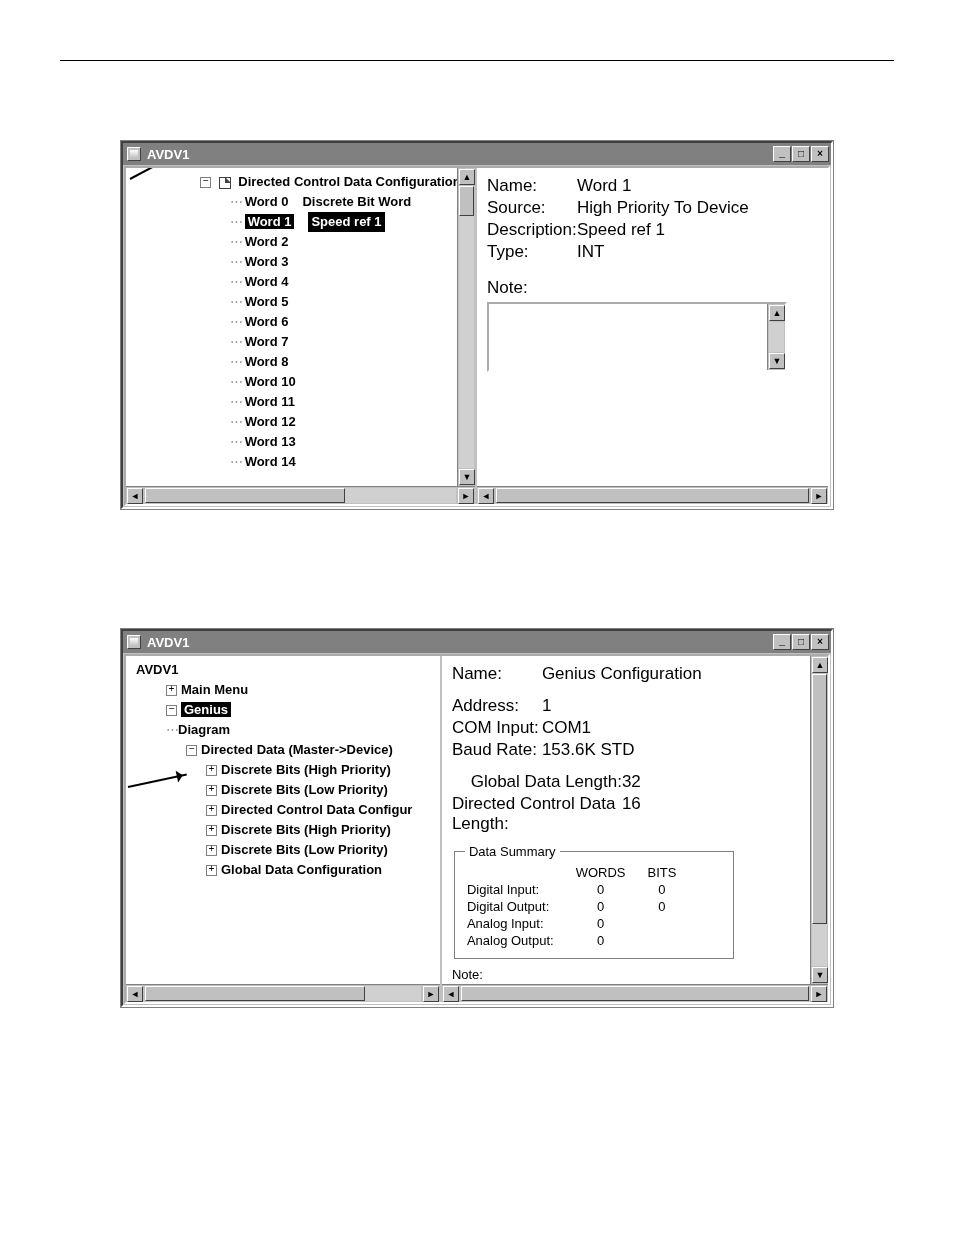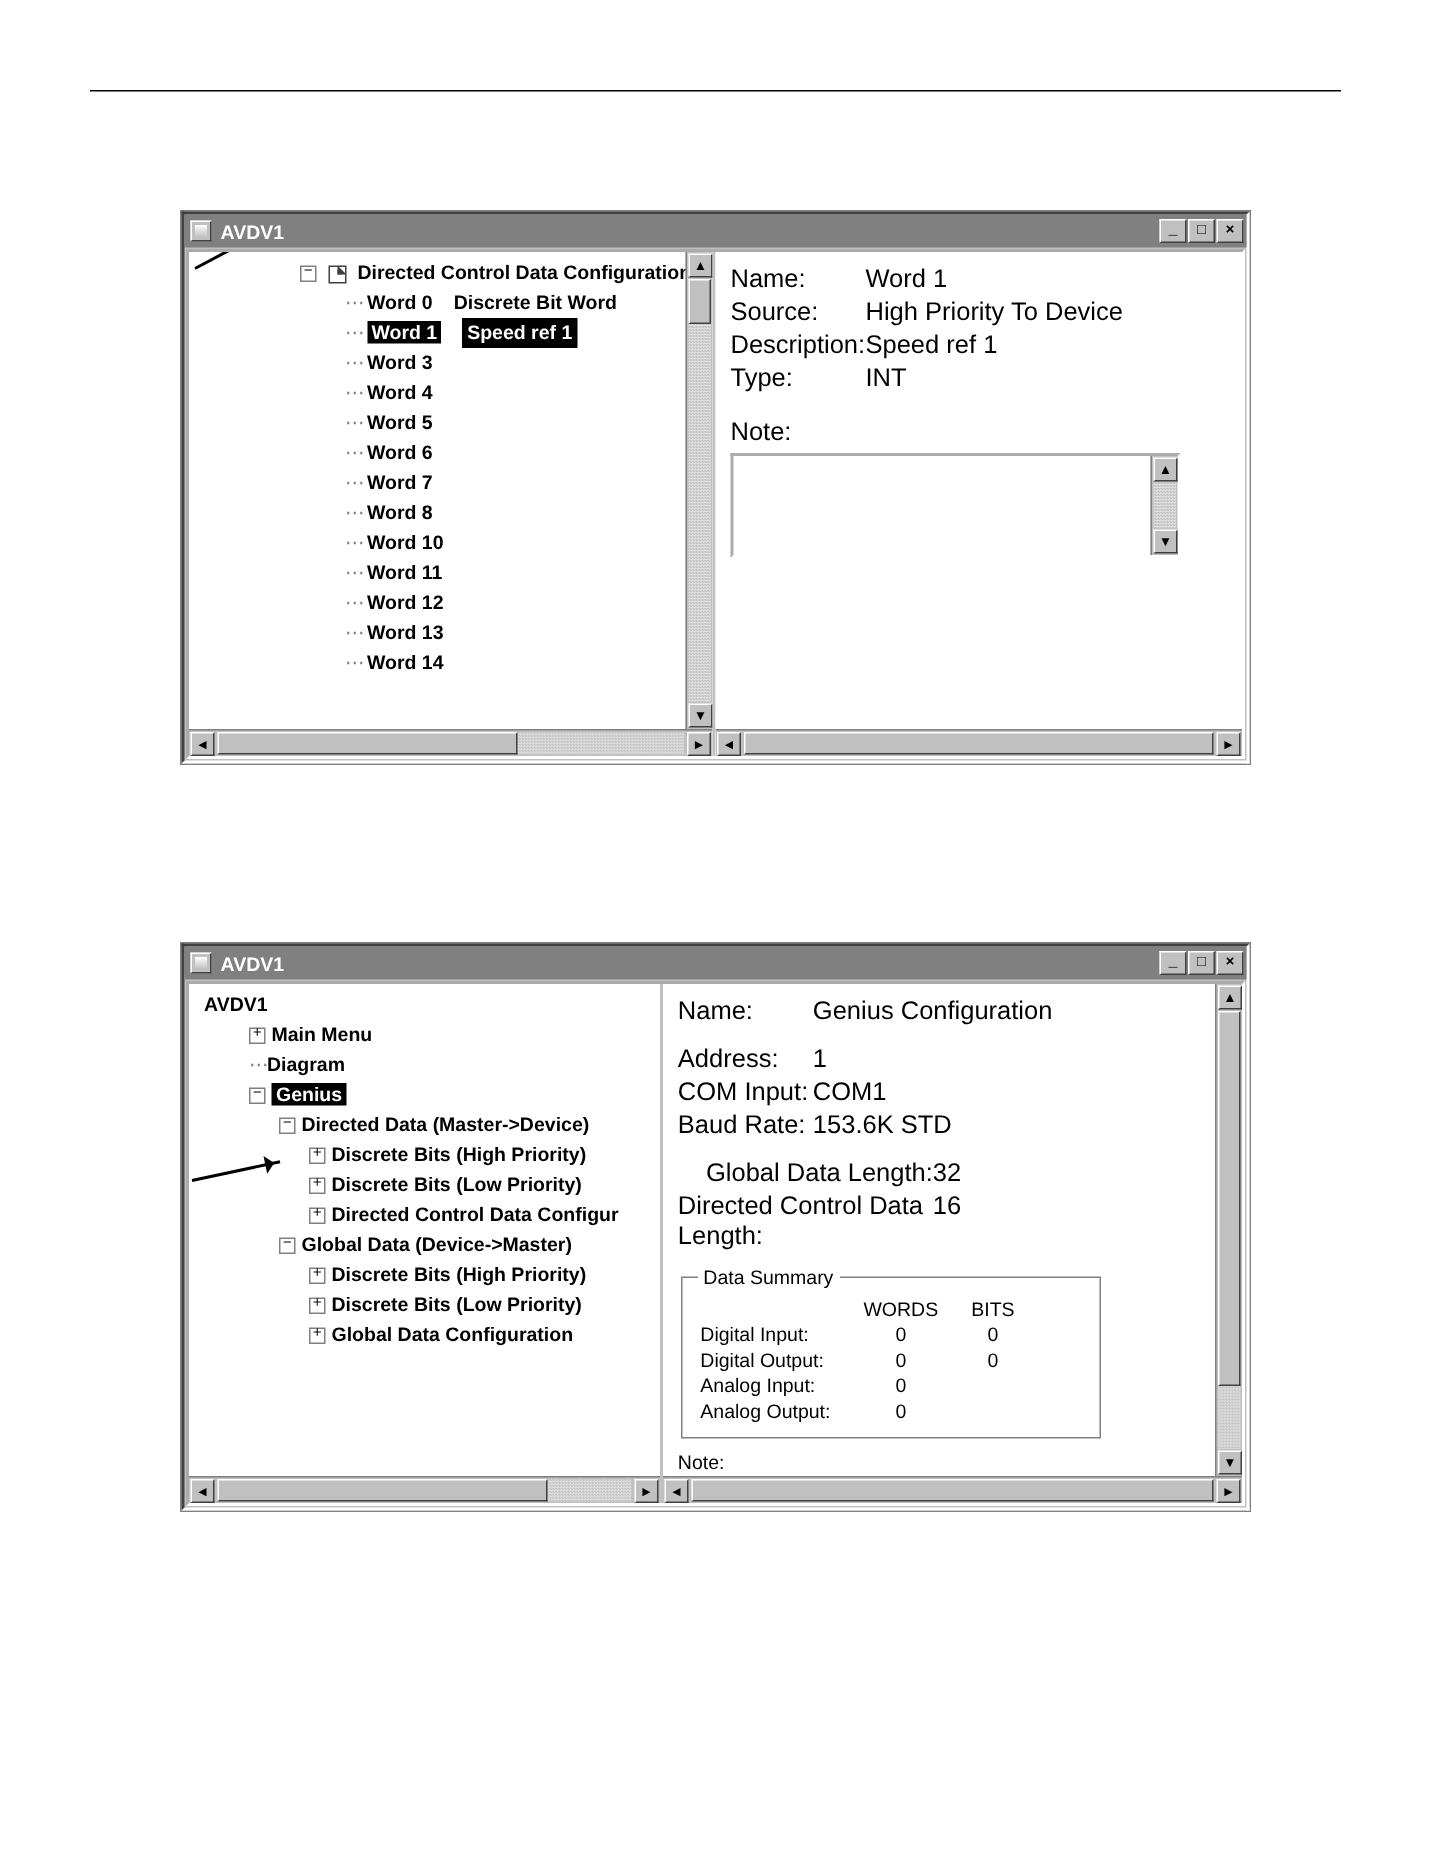--- a/index.html
+++ b/index.html
@@ -305,20 +305,21 @@
       <div class="arrow" style="left:4px;top:10px;transform:rotate(-28deg);"></div>
       <div class="tree" id="tree1">
         <div class="node ind1">
           <span class="expander">−</span>
           <span class="doc-icon"></span>
           <span>Directed Control Data Configuration</span>
         </div>
 
       <div class="node ind2"><span class="dots">⋯ </span><span>Word 0</span><span class="col2">Discrete Bit Word</span></div>
             <div class="node ind2"><span class="dots">⋯ </span><span class="label-sel">Word 1</span><span class="col2 label-sel">Speed ref 1</span></div>
+            <div class="node ind2"><span class="dots">⋯ </span><span>Word 2</span></div>
             <div class="node ind2"><span class="dots">⋯ </span><span>Word 3</span></div>
             <div class="node ind2"><span class="dots">⋯ </span><span>Word 4</span></div>
             <div class="node ind2"><span class="dots">⋯ </span><span>Word 5</span></div>
             <div class="node ind2"><span class="dots">⋯ </span><span>Word 6</span></div>
             <div class="node ind2"><span class="dots">⋯ </span><span>Word 7</span></div>
             <div class="node ind2"><span class="dots">⋯ </span><span>Word 8</span></div>
             <div class="node ind2"><span class="dots">⋯ </span><span>Word 10</span></div>
             <div class="node ind2"><span class="dots">⋯ </span><span>Word 11</span></div>
             <div class="node ind2"><span class="dots">⋯ </span><span>Word 12</span></div>
             <div class="node ind2"><span class="dots">⋯ </span><span>Word 13</span></div>
@@ -390,27 +391,26 @@
     </div>
   </div>
 
   <div class="client genius">
 
     <div class="pane-left" style="width:45%;position:relative;">
       <div class="arrow" style="left:2px;top:130px;transform:rotate(-12deg);width:60px;"></div>
       <div class="tree" style="padding-left:10px;">
         <div class="node"><span>AVDV1</span></div>
         <div class="node ind3"><span class="expander">+</span><span>Main Menu</span></div>
+        <div class="node ind3"><span class="expander">−</span><span class="label-sel">Genius</span></div>
         <div class="node ind3"><span class="tick">⋯</span><span>Diagram</span></div>
-        <div class="node ind3"><span class="expander">−</span><span class="label-sel">Genius</span></div>
         <div class="node ind4"><span class="expander">−</span><span>Directed Data (Master-&gt;Device)</span></div>
         <div class="node ind5"><span class="expander">+</span><span>Discrete Bits (High Priority)</span></div>
         <div class="node ind5"><span class="expander">+</span><span>Discrete Bits (Low Priority)</span></div>
         <div class="node ind5"><span class="expander">+</span><span>Directed Control Data Configur</span></div>
-        <div class="node ind4"><span class="expander">−</span><span>Global Data (Device-&gt;Master)</span></div>
         <div class="node ind5"><span class="expander">+</span><span>Discrete Bits (High Priority)</span></div>
         <div class="node ind5"><span class="expander">+</span><span>Discrete Bits (Low Priority)</span></div>
         <div class="node ind5"><span class="expander">+</span><span>Global Data Configuration</span></div>
       </div>
       <div class="hscroll">
         <div class="btn">◄</div>
         <div class="track-h">
               <div class="thumb-h" style="left:0;width:220px;"></div>
             </div>
         <div class="btn">►</div>

